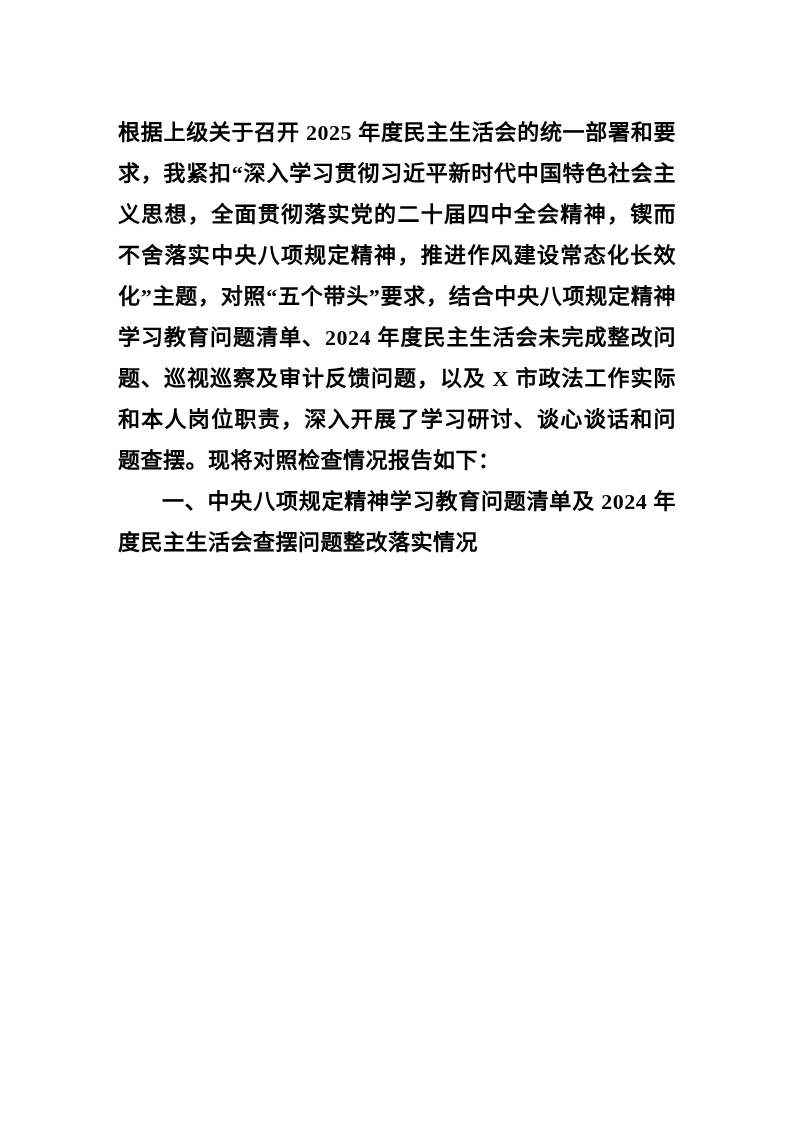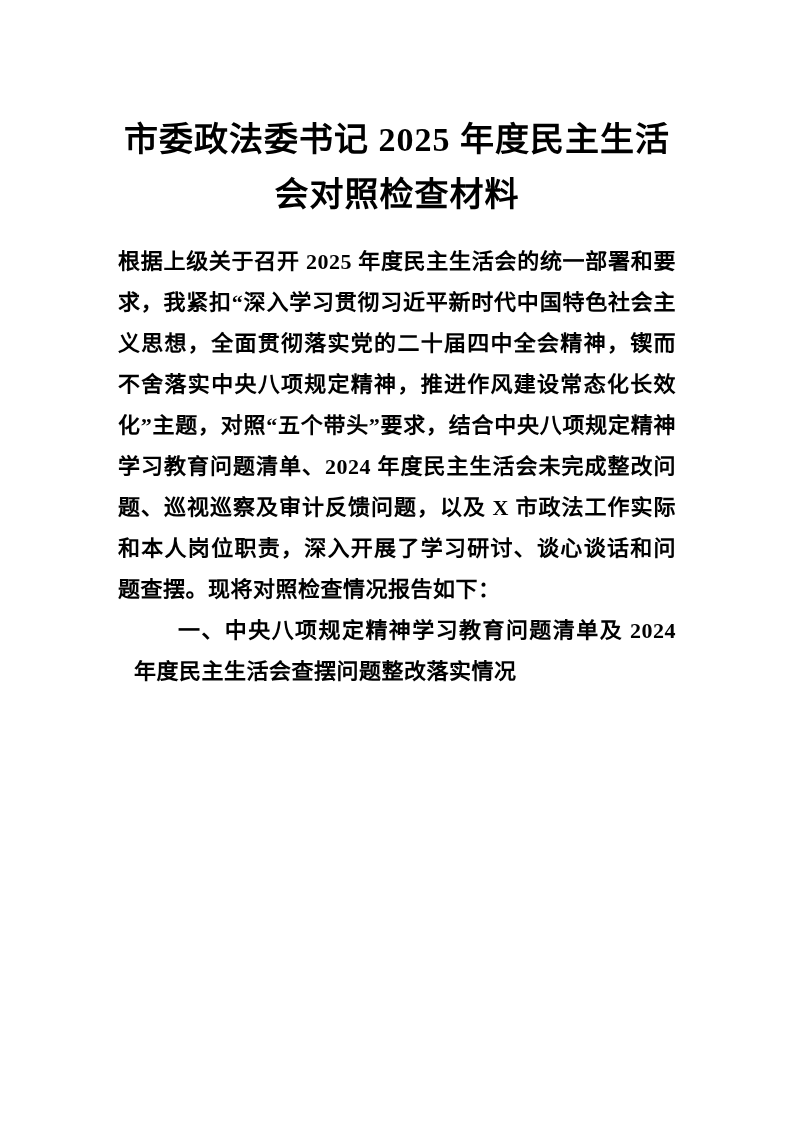--- a/index.html
+++ b/index.html
@@ -31,26 +31,24 @@
     margin: 0;
     font-size: 22px;
     line-height: 41px;
     text-align: justify;
     letter-spacing: 0.5px;
     word-break: break-all;
     font-weight: bold;
   }
   .para.indent {
     text-indent: 2em;
-    margin-left: 16px;
   }
 </style>
 </head>
 <body>
 
 <div class="page">
-  <h1 class="doc-title">市委政法委书记 2025 年度民主生活会对照检查材料</h1>
 
   <p class="para">根据上级关于召开 2025 年度民主生活会的统一部署和要求，我紧扣“深入学习贯彻习近平新时代中国特色社会主义思想，全面贯彻落实党的二十届四中全会精神，锲而不舍落实中央八项规定精神，推进作风建设常态化长效化”主题，对照“五个带头”要求，结合中央八项规定精神学习教育问题清单、2024 年度民主生活会未完成整改问题、巡视巡察及审计反馈问题，以及 X 市政法工作实际和本人岗位职责，深入开展了学习研讨、谈心谈话和问题查摆。现将对照检查情况报告如下：</p>
 
   <p class="para indent">一、中央八项规定精神学习教育问题清单及 2024 年度民主生活会查摆问题整改落实情况</p>
 
 </div>
 
 </body></html>

